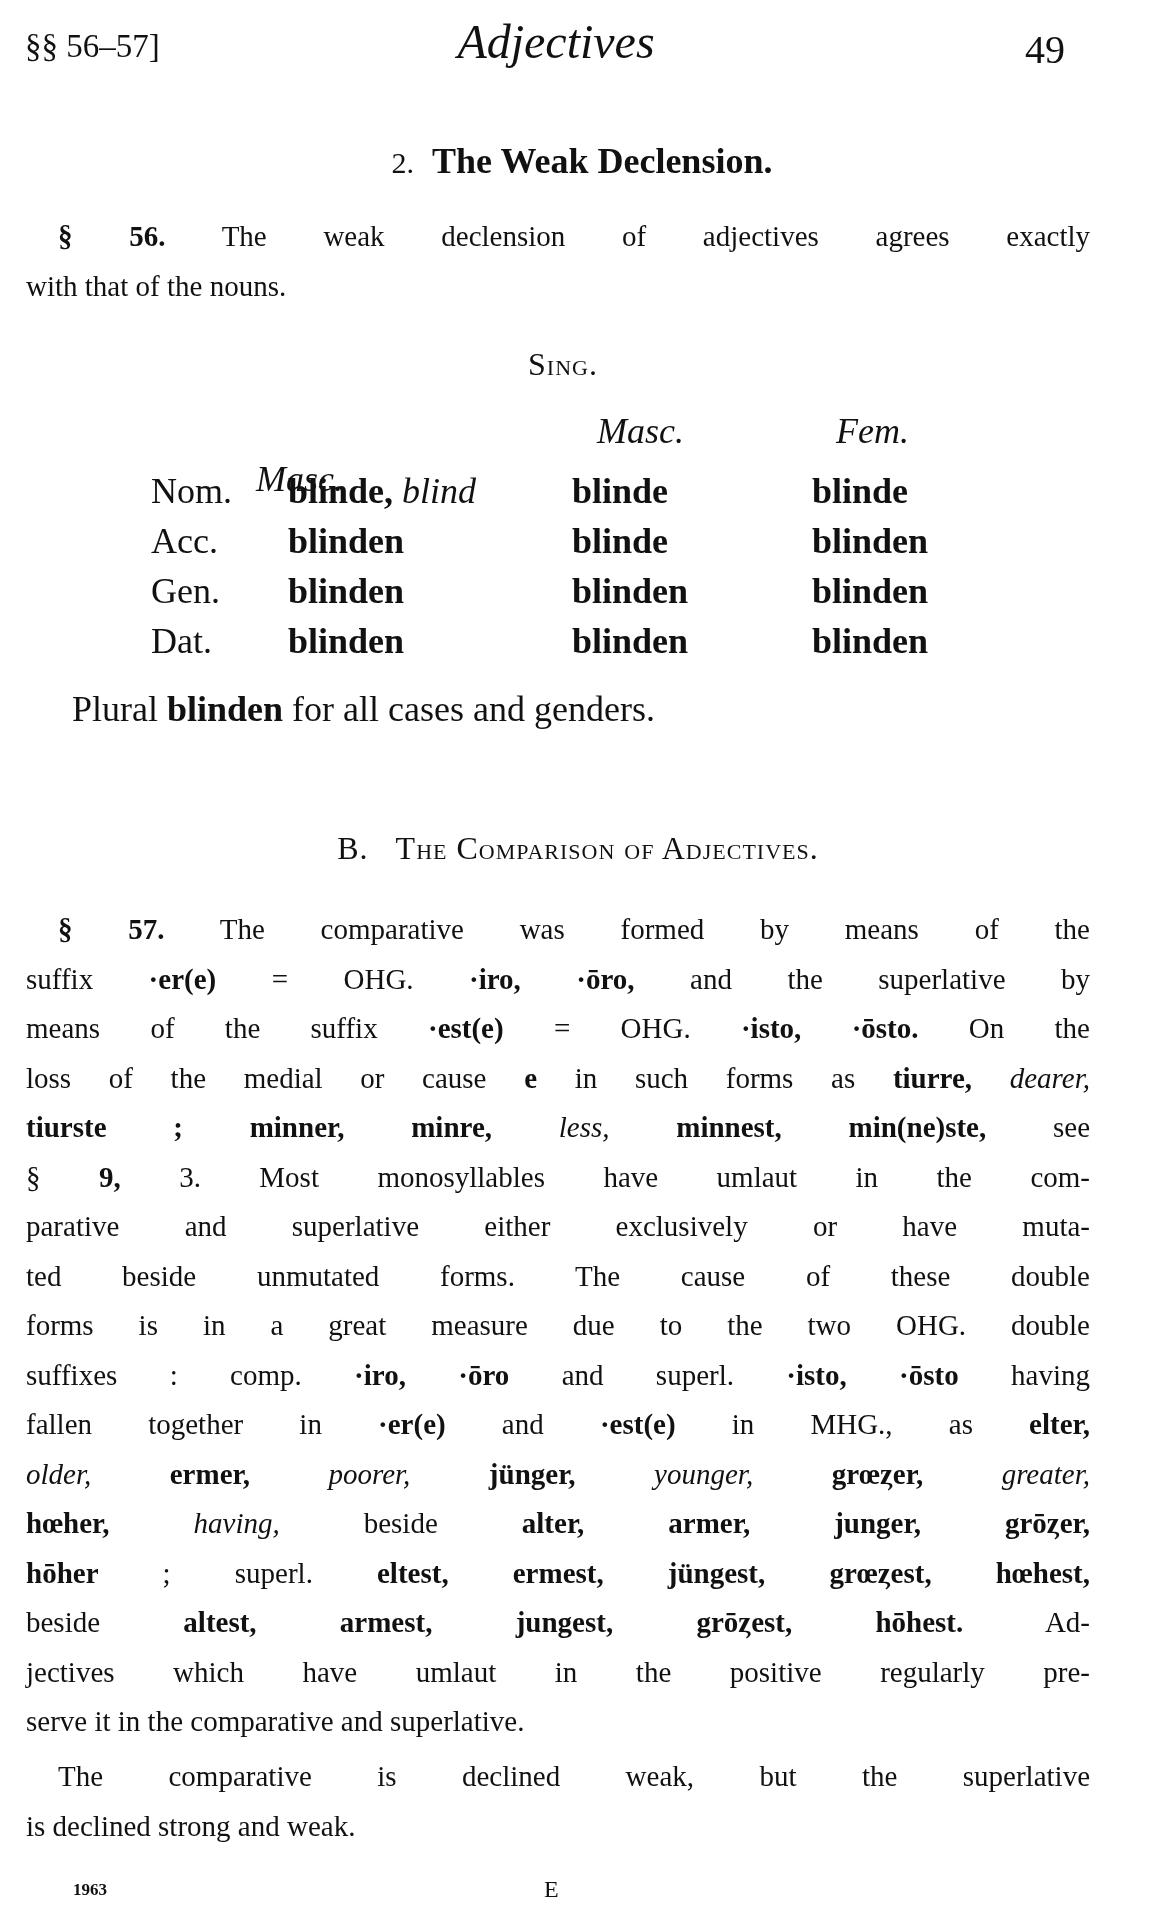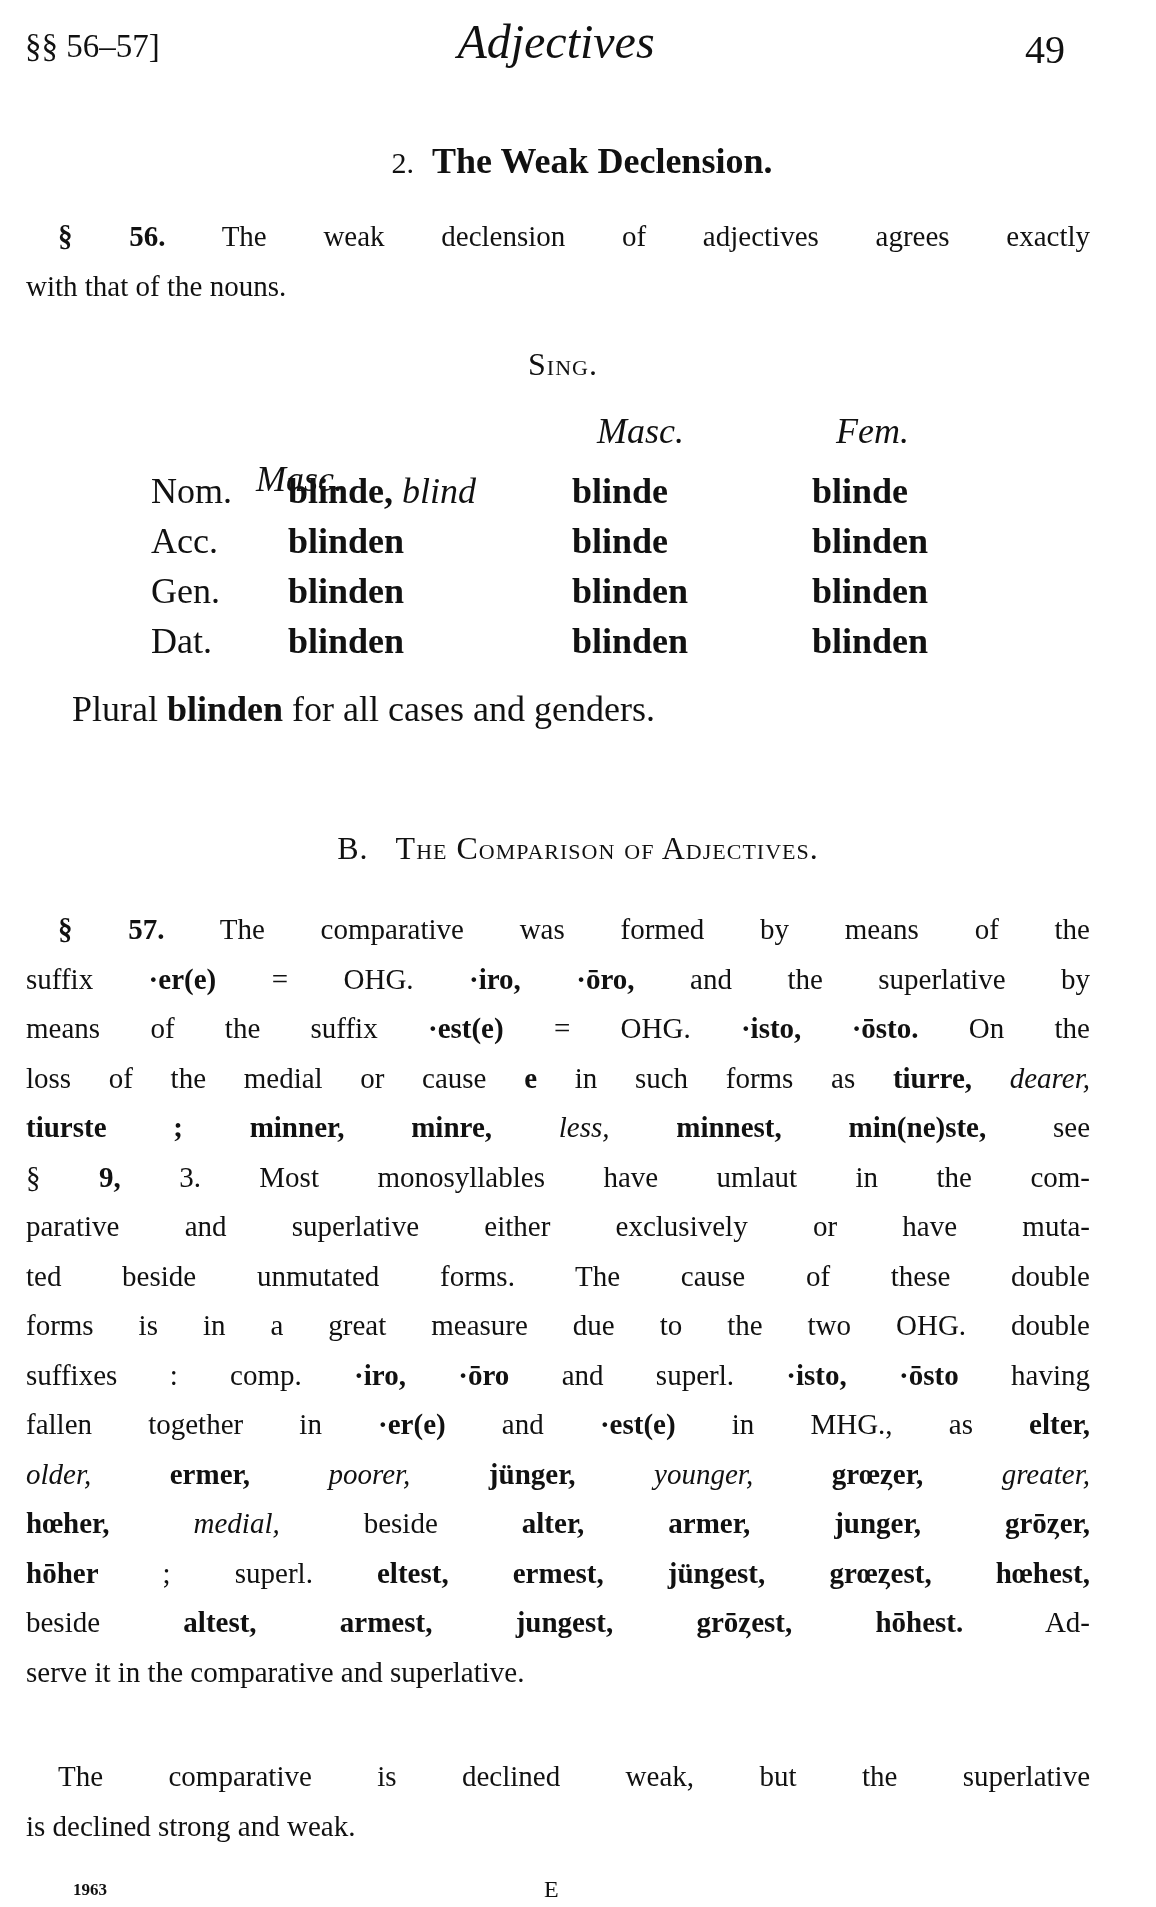--- a/index.html
+++ b/index.html
@@ -102,23 +102,24 @@
     <span class="line"><span style="white-space: normal;">means of the suffix </span><b style="white-space: normal;">·est(e)</b><span style="white-space: normal;"> = OHG. </span><b style="white-space: normal;">·isto, ·ōsto.</b><span style="white-space: normal;">  On the</span></span>
     <span class="line"><span style="white-space: normal;">loss of the medial or cause </span><b style="white-space: normal;">e</b><span style="white-space: normal;"> in such forms as </span><b style="white-space: normal;">tiurre,</b><span style="white-space: normal;"> </span><i style="white-space: normal;">dearer,</i></span>
     <span class="line"><b style="white-space: normal;">tiurste ; minner, minre,</b><span style="white-space: normal;"> </span><i style="white-space: normal;">less,</i><span style="white-space: normal;"> </span><b style="white-space: normal;">minnest, min(ne)ste,</b><span style="white-space: normal;"> see</span></span>
     <span class="line"><span style="white-space: normal;">§ </span><b style="white-space: normal;">9,</b><span style="white-space: normal;"> 3.  Most monosyllables have umlaut in the com-</span></span>
     <span class="line"><span style="white-space: normal;">parative and superlative either exclusively or have muta-</span></span>
     <span class="line"><span style="white-space: normal;">ted beside unmutated forms.  The cause of these double</span></span>
     <span class="line"><span style="white-space: normal;">forms is in a great measure due to the two OHG. double</span></span>
     <span class="line"><span style="white-space: normal;">suffixes : comp. </span><b style="white-space: normal;">·iro, ·ōro</b><span style="white-space: normal;"> and superl. </span><b style="white-space: normal;">·isto, ·ōsto</b><span style="white-space: normal;"> having</span></span>
     <span class="line"><span style="white-space: normal;">fallen together in </span><b style="white-space: normal;">·er(e)</b><span style="white-space: normal;"> and </span><b style="white-space: normal;">·est(e)</b><span style="white-space: normal;"> in MHG., as </span><b style="white-space: normal;">elter,</b></span>
     <span class="line"><i style="white-space: normal;">older,</i><span style="white-space: normal;"> </span><b style="white-space: normal;">ermer,</b><span style="white-space: normal;"> </span><i style="white-space: normal;">poorer,</i><span style="white-space: normal;"> </span><b style="white-space: normal;">jünger,</b><span style="white-space: normal;"> </span><i style="white-space: normal;">younger,</i><span style="white-space: normal;"> </span><b style="white-space: normal;">grœȥer,</b><span style="white-space: normal;"> </span><i style="white-space: normal;">greater,</i></span>
-    <span class="line"><b style="white-space: normal;">hœher,</b><span style="white-space: normal;"> </span><i style="white-space: normal;">medial,</i><span style="white-space: normal;"> beside </span><b style="white-space: normal;">alter, armer, junger, grōȥer,</b></span>
+    <span class="line"><b style="white-space: normal;">hœher,</b><span style="white-space: normal;"> </span><i style="white-space: normal;">having,</i><span style="white-space: normal;"> beside </span><b style="white-space: normal;">alter, armer, junger, grōȥer,</b></span>
     <span class="line"><b style="white-space: normal;">hōher</b><span style="white-space: normal;"> ; superl. </span><b style="white-space: normal;">eltest, ermest, jüngest, grœȥest, hœhest,</b></span>
     <span class="line"><span style="white-space: normal;">beside </span><b style="white-space: normal;">altest, armest, jungest, grōȥest, hōhest.</b><span style="white-space: normal;">  Ad-</span></span>
+    <span class="line"><span style="white-space: normal;">jectives which have umlaut in the positive regularly pre-</span></span>
     <span class="line last"><span style="white-space: normal;">serve it in the comparative and superlative.</span></span>
   </div>
 
 <div class="para" id="closing" style="top:1752px;">
     <span class="line indent">The comparative is declined weak, but the superlative</span>
     <span class="line last">is declined strong and weak.</span>
   </div>
 
 <div class="abs footer foot-left">1963</div>
 <div class="abs foot-mid">E</div>

